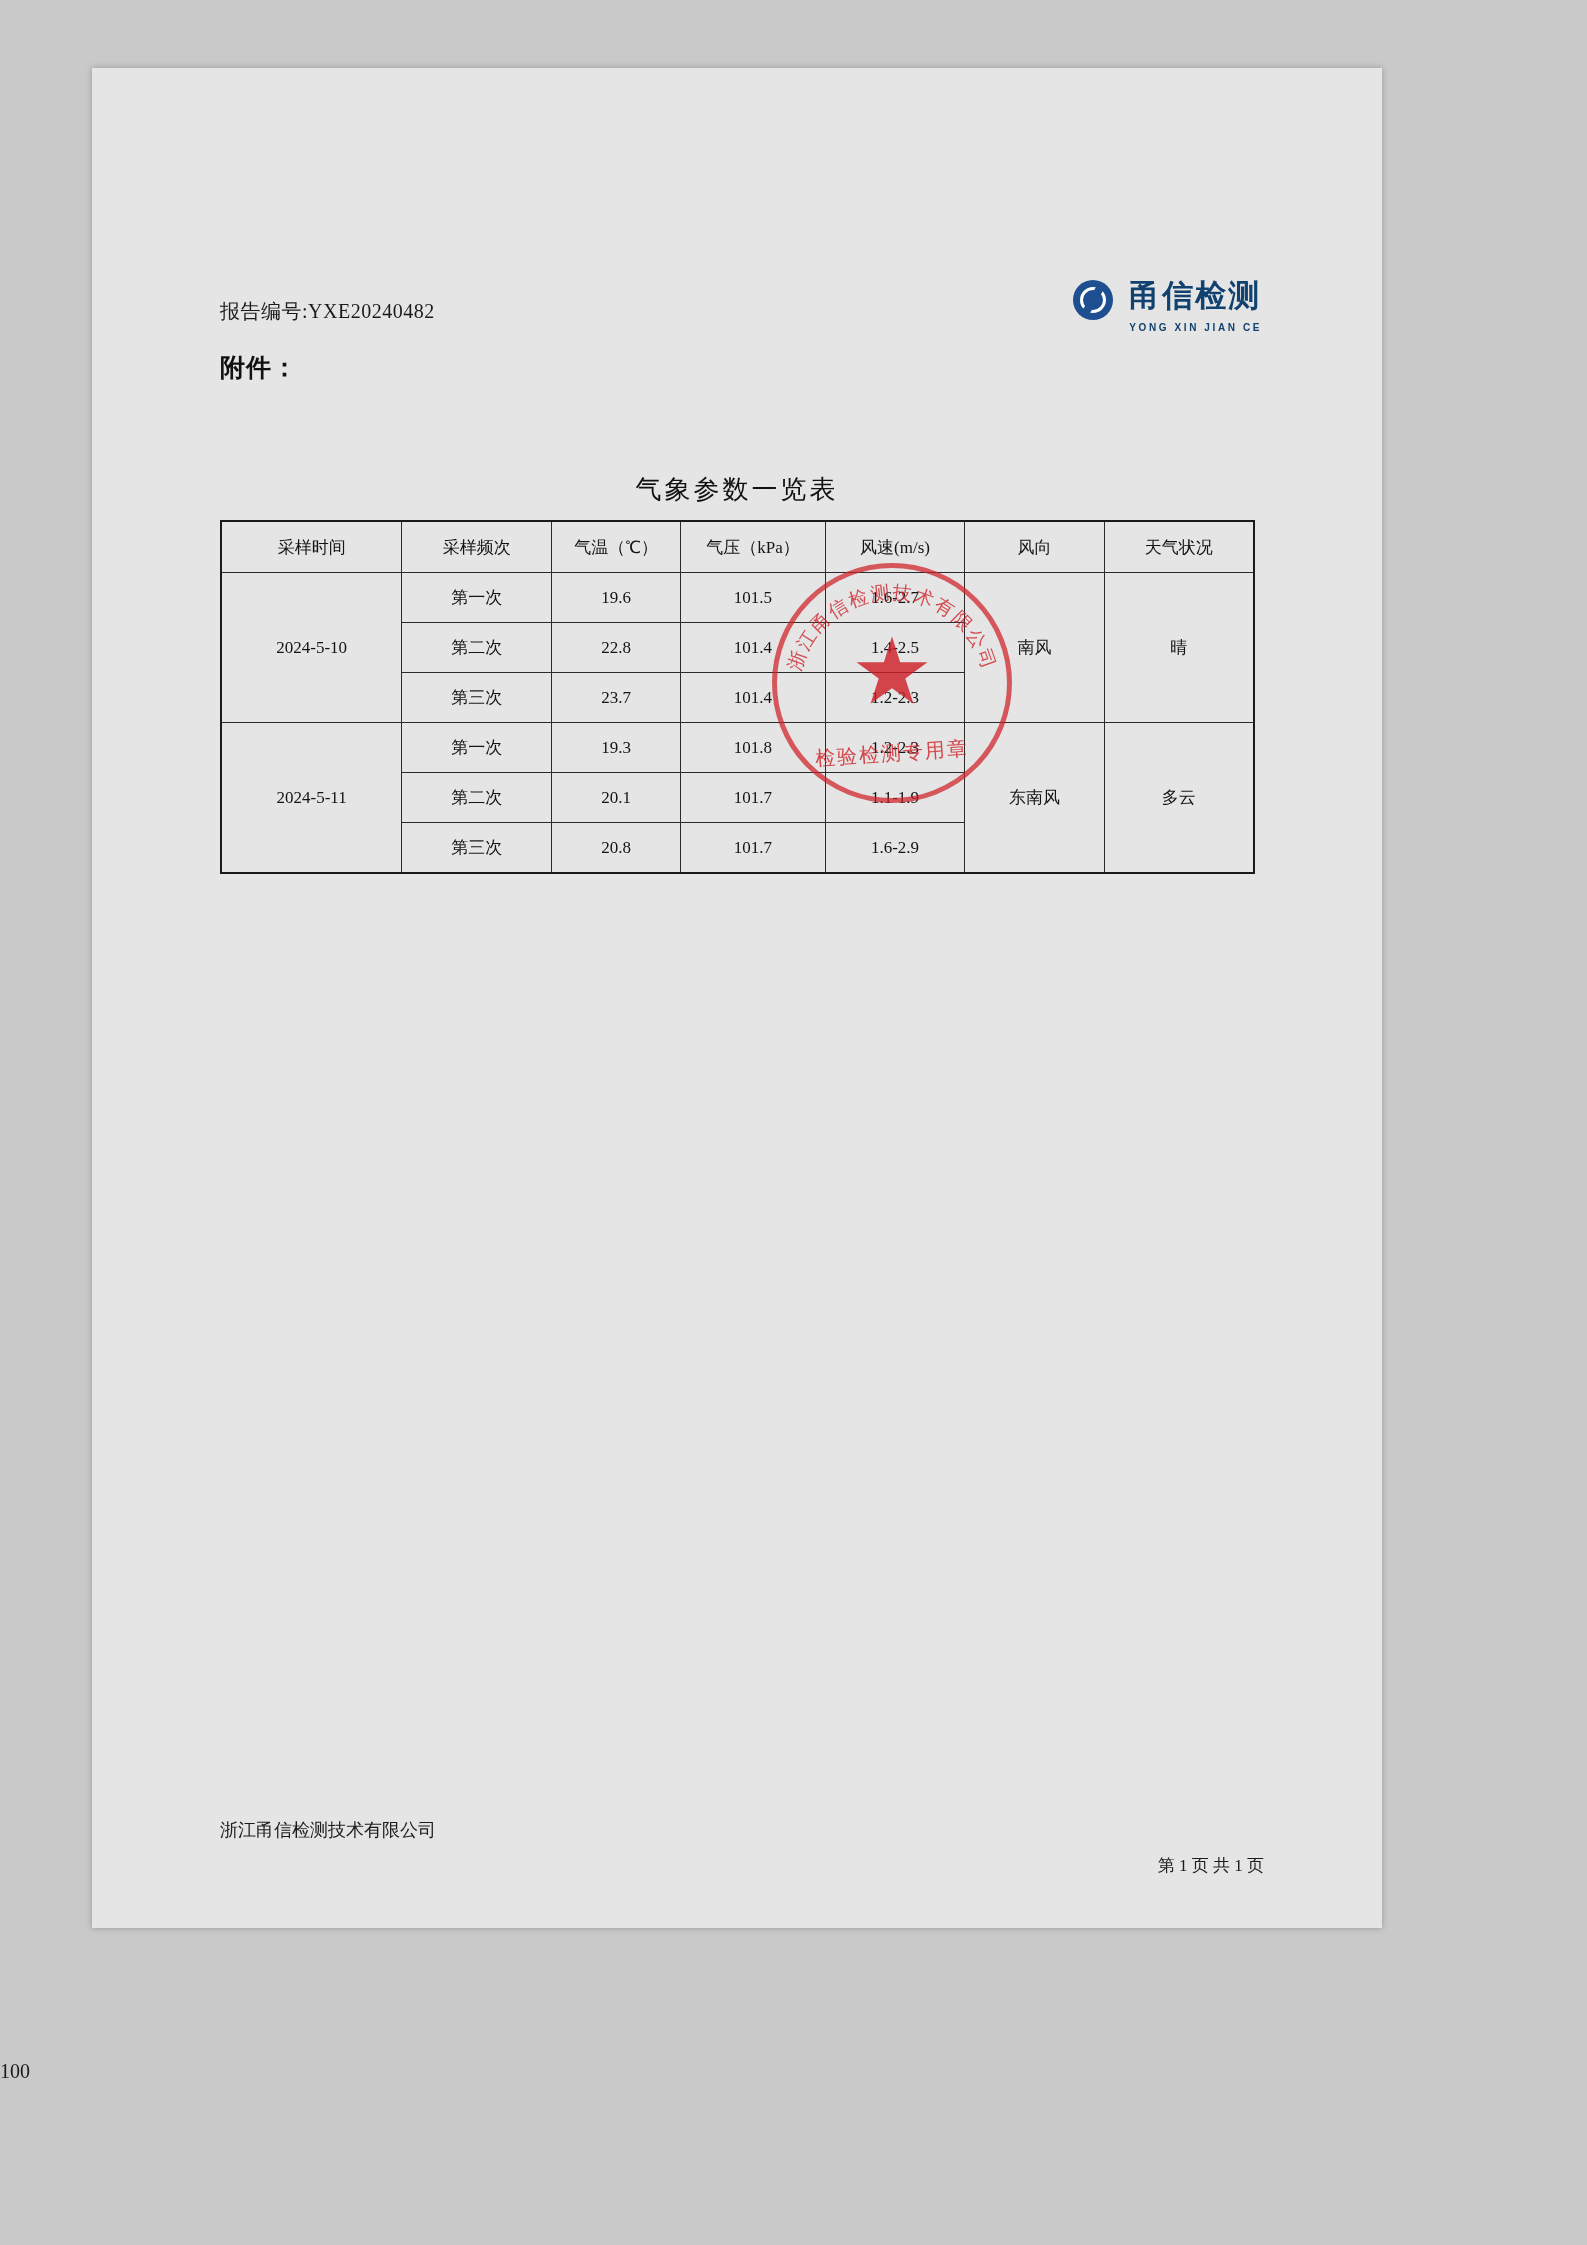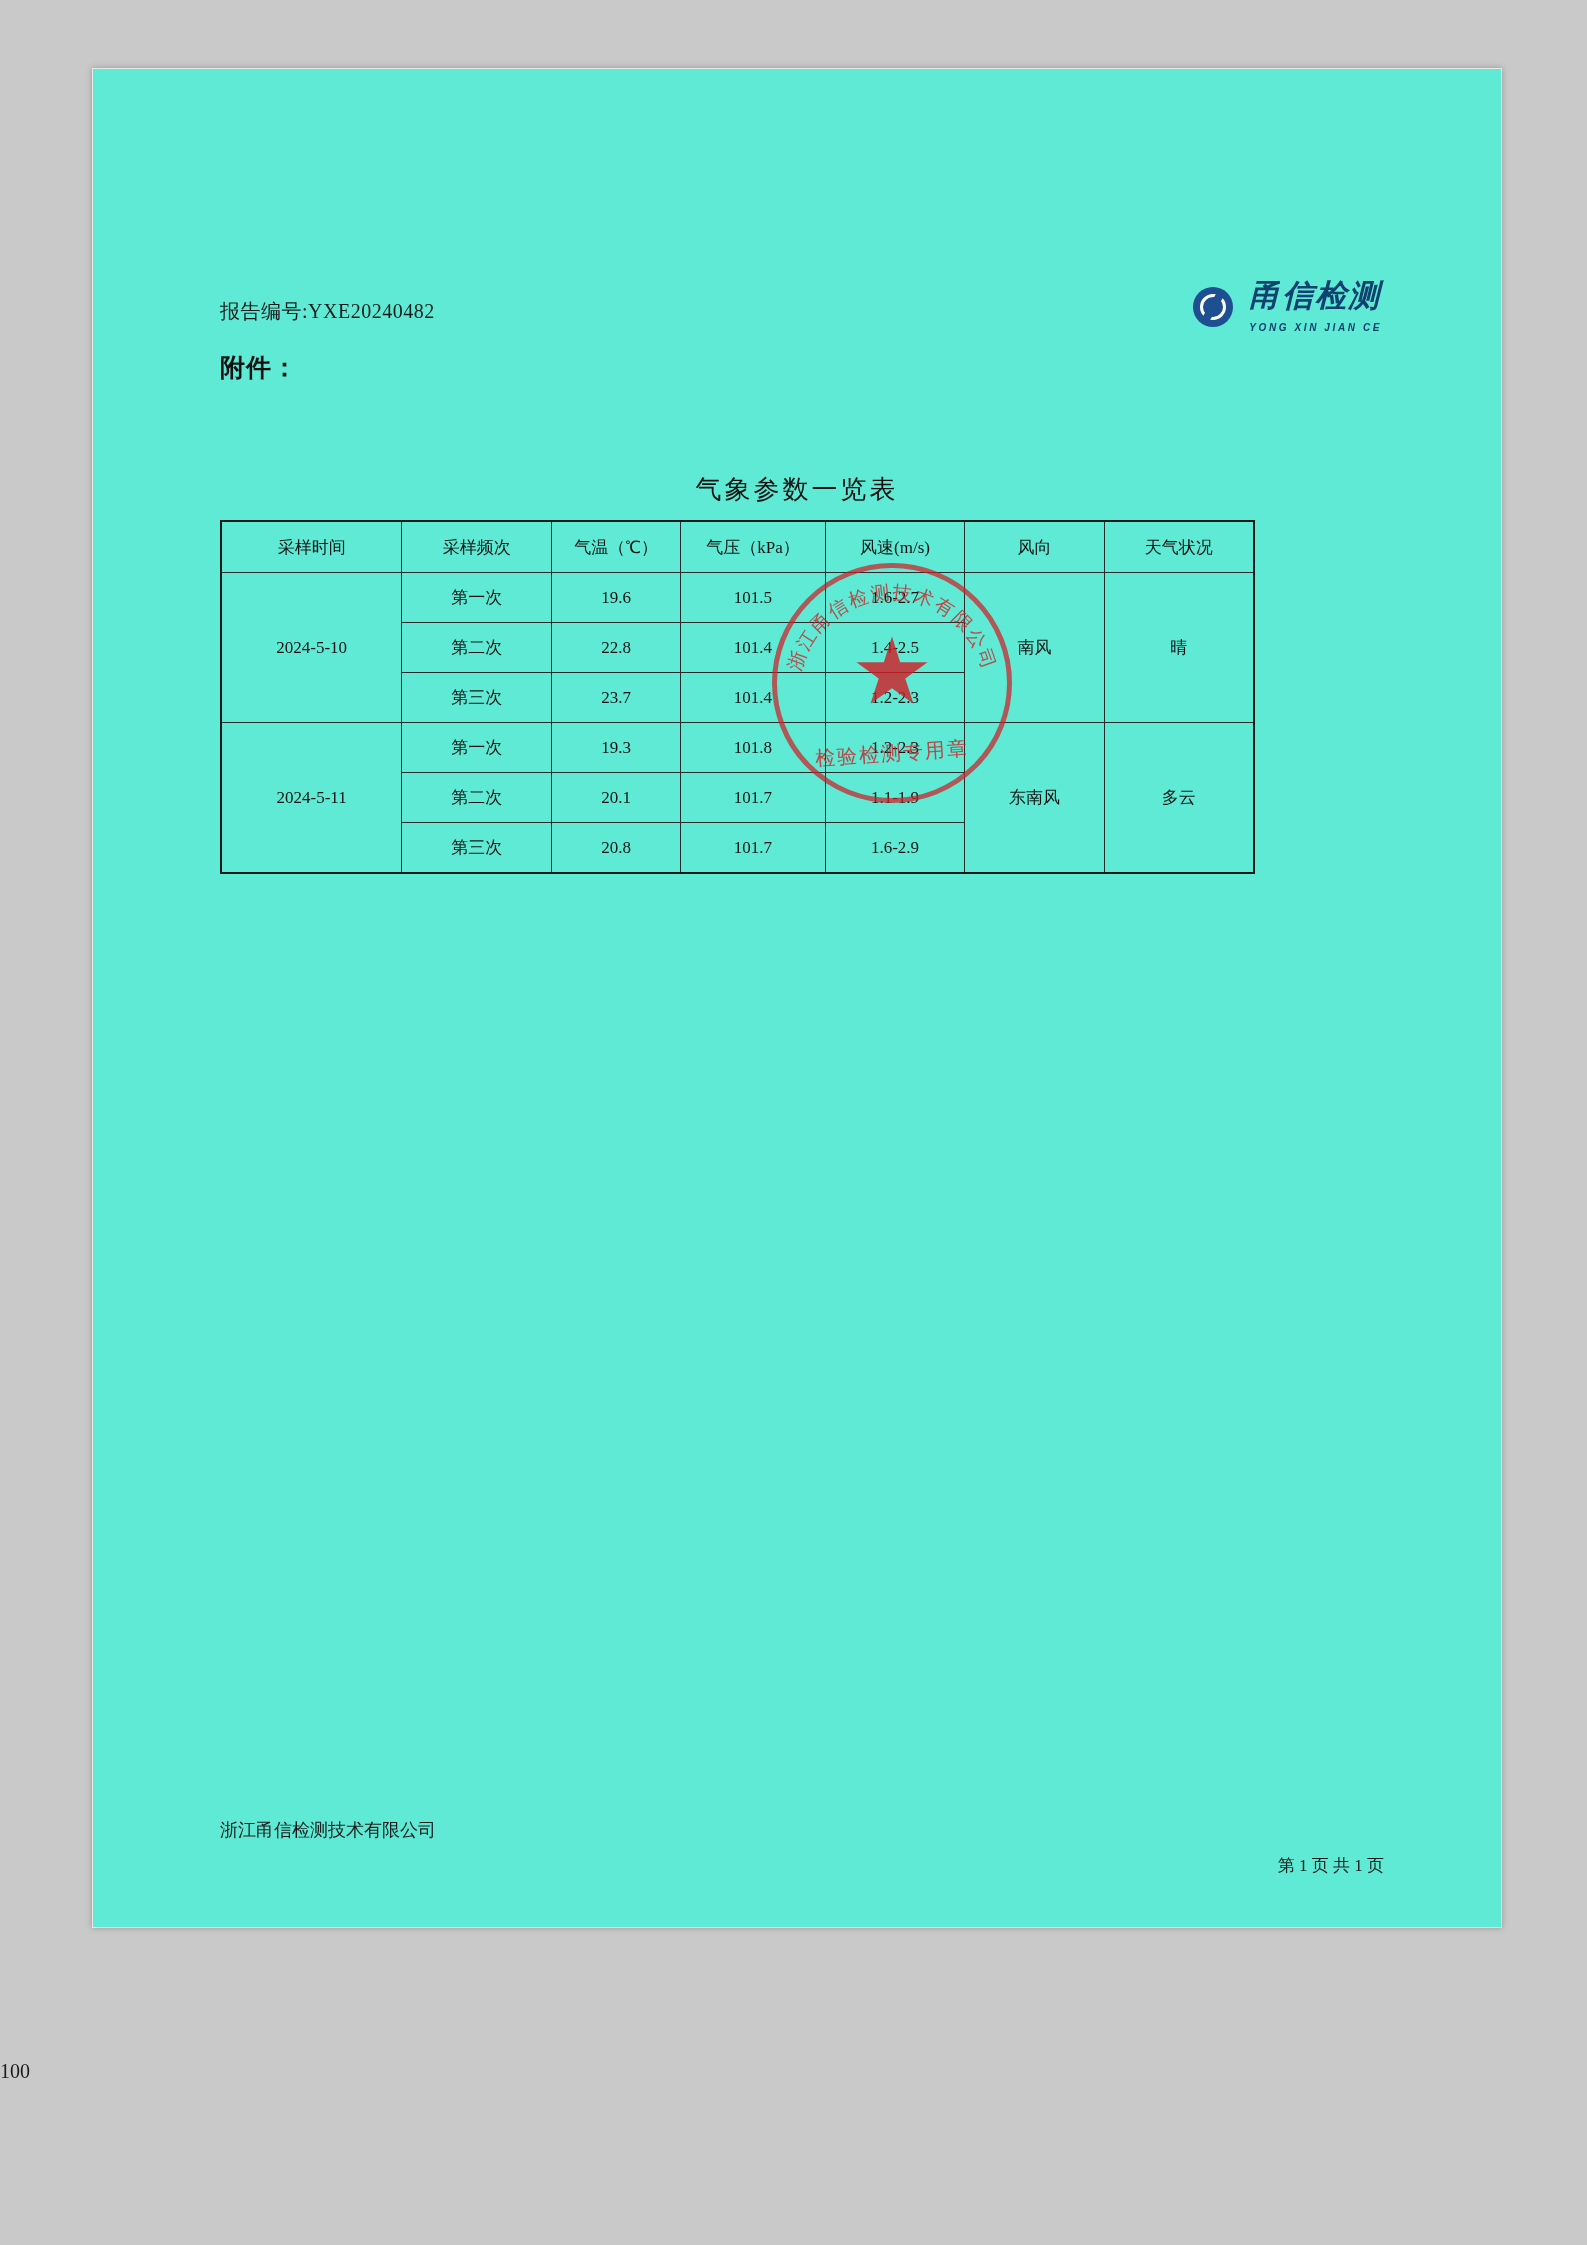--- a/index.html
+++ b/index.html
@@ -20,23 +20,23 @@
     position: absolute;
     inset: 0;
     background: #c9c9c9;
   }
 
   
   .page {
     position: absolute;
     left: 92px;
     top: 68px;
-    width: 1410px;
+    width: 1290px;
     height: 1860px;
-    background: #5eead4;
+    background: #e5e5e5;
     box-shadow: 0 0 6px rgba(0,0,0,0.25);
   }
 
   
   .page::after {
     content: "";
     position: absolute;
     inset: 0;
     border: 1px solid #e6e6e2;
     pointer-events: none;
@@ -70,23 +70,21 @@
     color: #111;
     letter-spacing: 1px;
   }
 
   
   .logo-block {
     position: absolute;
     right: 120px;
     top: 212px;
     display: flex;
-    align-items: center;
     gap: 16px;
-    font-style: italic;
   }
   .logo-mark {
     width: 40px;
     height: 40px;
     border-radius: 50%;
     background: #1d4f91;
     position: relative;
     flex: none;
   }
   .logo-mark::before {

